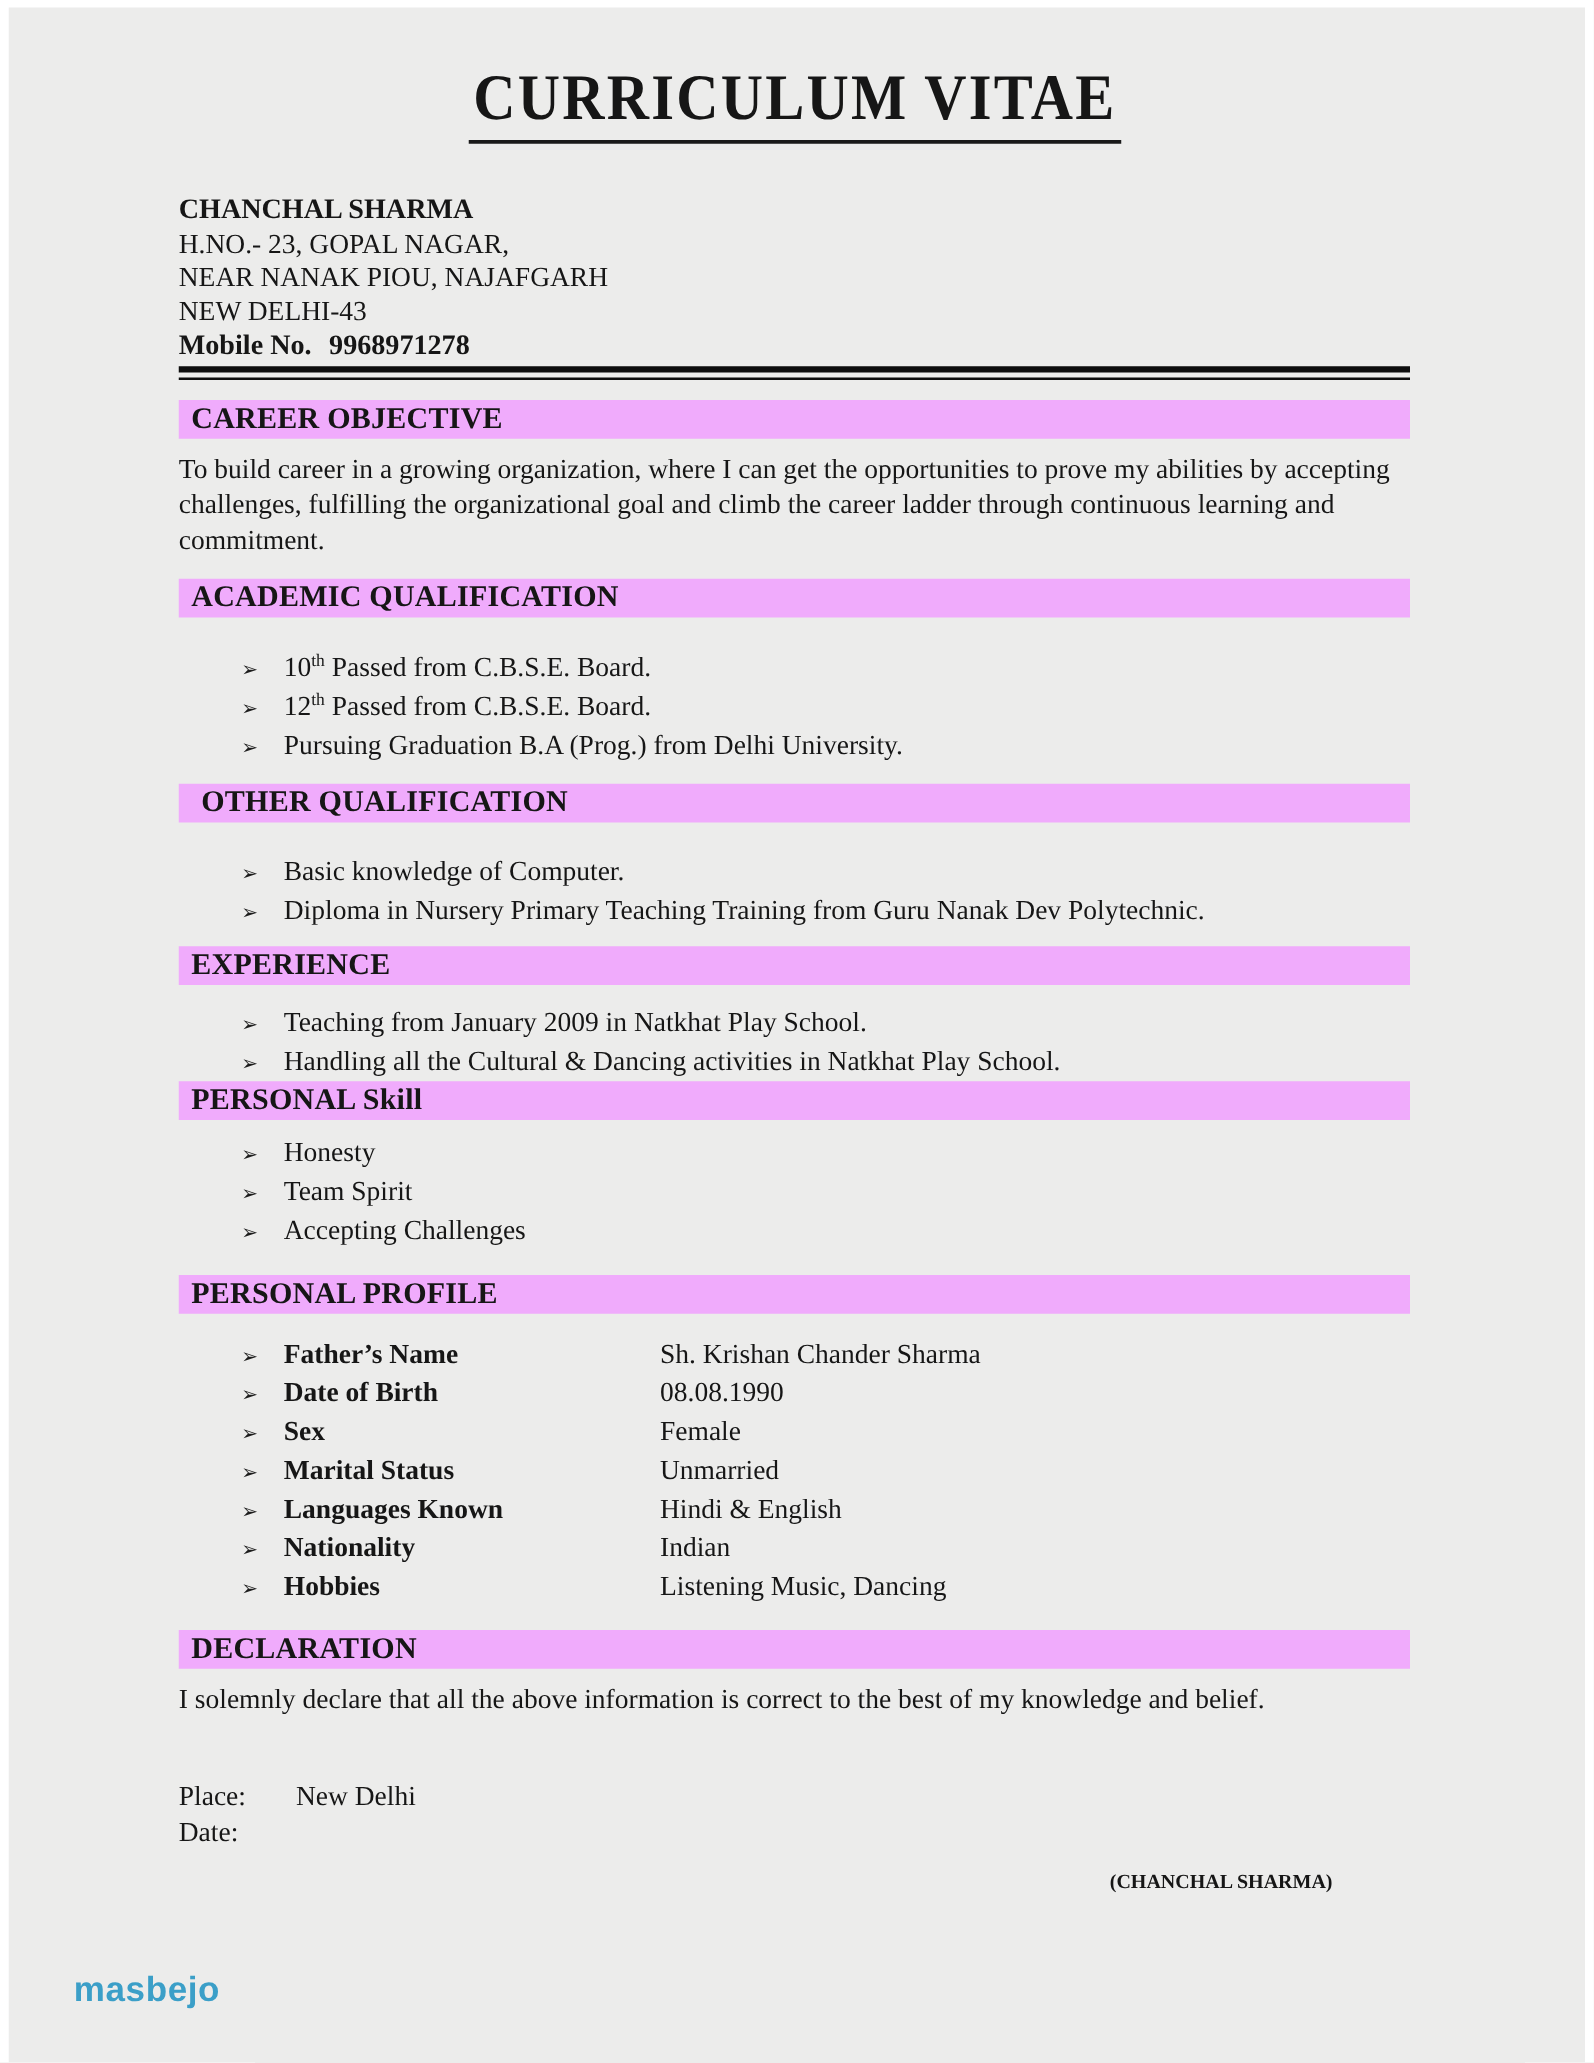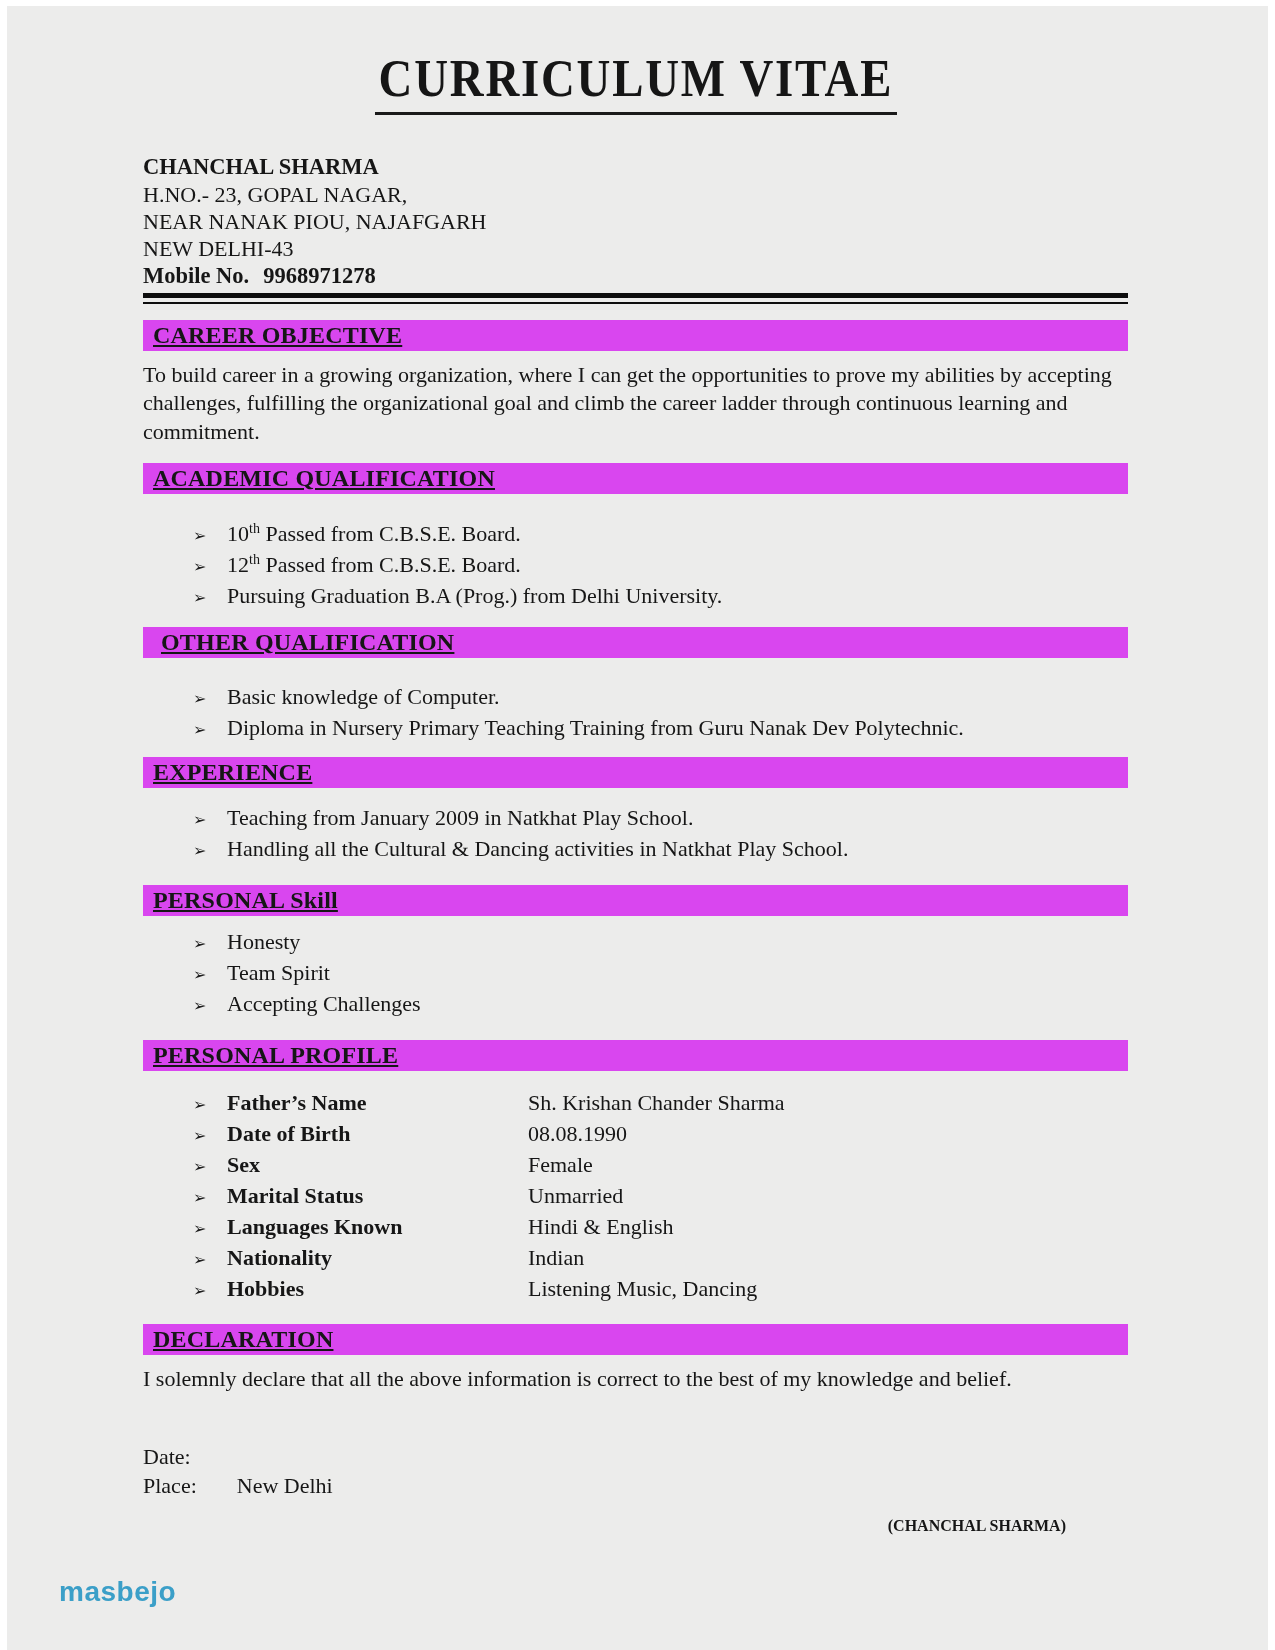--- a/index.html
+++ b/index.html
@@ -47,28 +47,27 @@
   
   .double-rule {
     margin-top: 3px;
     height: 11px;
     border-top: 5px solid #0d0d0d;
     border-bottom: 2px solid #0d0d0d;
   }
 
   
   .bar {
-    background: #d946ef;
+    background: #f0abfc;
     font-weight: bold;
     font-size: 24px;
     line-height: 31px;
     height: 31px;
     padding-left: 10px;
     letter-spacing: 0.2px;
-    text-decoration: underline;
   }
 
   .para { font-size: 22px; line-height: 28.5px; margin: 10px 0 0 0; }
 
   
   ul.blist { list-style: none; margin: 0; padding: 0 0 0 50px; font-size: 22px; }
   ul.blist li { display: flex; align-items: baseline; line-height: 29px; }
   .blt {
     flex: none;
     width: 34px;
@@ -80,21 +79,21 @@
   sup { font-size: 14px; line-height: 0; }
 
   
   .s-objective .bar   { margin-top: 16px; }
   .s-academic .bar    { margin-top: 17px; }
   .s-academic ul      { margin-top: 25px; }
   .s-other .bar       { margin-top: 15px; padding-left: 18px; }
   .s-other ul         { margin-top: 24px; }
   .s-experience .bar  { margin-top: 13px; }
   .s-experience ul    { margin-top: 15px; }
-  .s-skills .bar      { margin-top: 20px; }
+  .s-skills .bar      { }
   .s-skills ul        { margin-top: 11px; }
   .s-skills li        { line-height: 27.5px; }
   .s-profile .bar     { margin-top: 20px; }
   .s-profile ul       { margin-top: 17px; }
   .s-profile li       { line-height: 27.5px; }
   .s-declaration .bar { margin-top: 19px; }
 
   
   .plabel { font-weight: bold; width: 301px; flex: none; }
   .pvalue { flex: 1; }
@@ -254,24 +253,24 @@
       </ul>
     </section>
 
     <section class="s-declaration">
       <div class="bar">DECLARATION</div>
       <p class="para">I solemnly declare that all the above information is correct to the best of my knowledge and belief.</p>
     </section>
 
     <div class="footer-block">
       <div class="row">
-        <span>Date:</span>
+        <span>Place:</span><span class="place-value">New Delhi</span>
       </div>
       <div class="row">
-        <span>Place:</span><span class="place-value">New Delhi</span>
+        <span>Date:</span>
       </div>
       <div class="signature">(CHANCHAL SHARMA)</div>
     </div>
 
   </div>
 
   <div class="watermark">masbejo</div>
 </div>
 
 </body></html>

